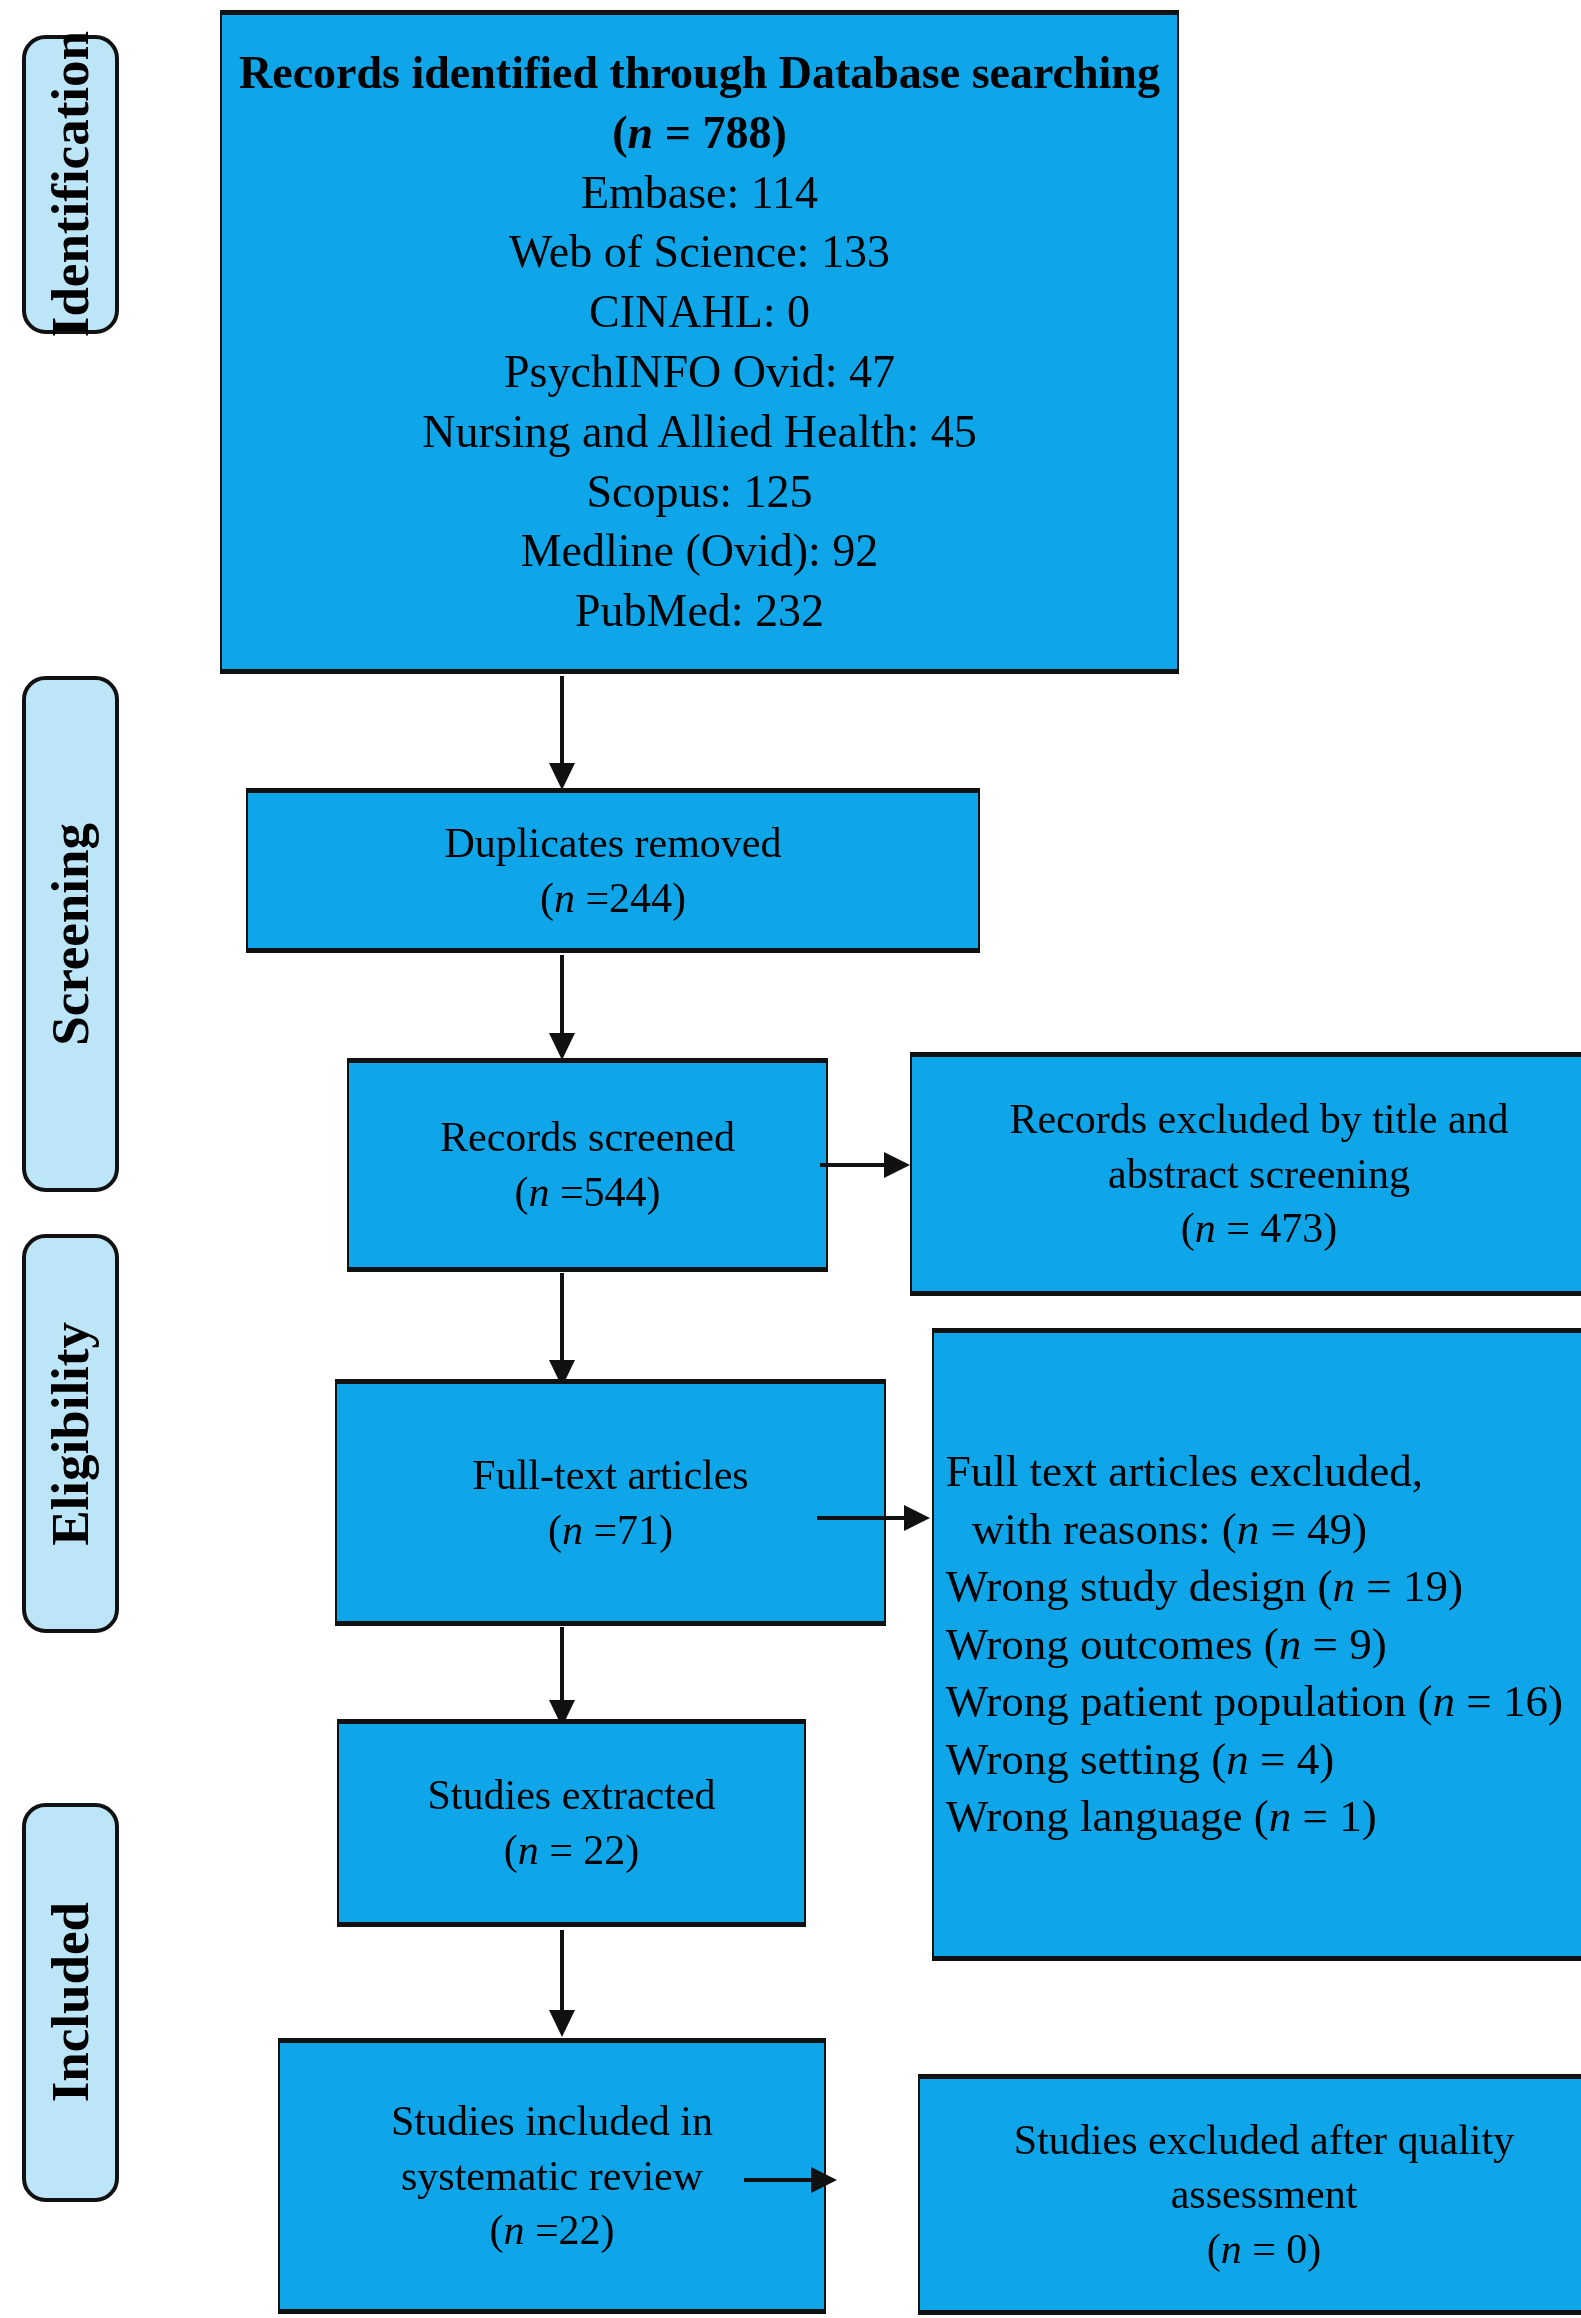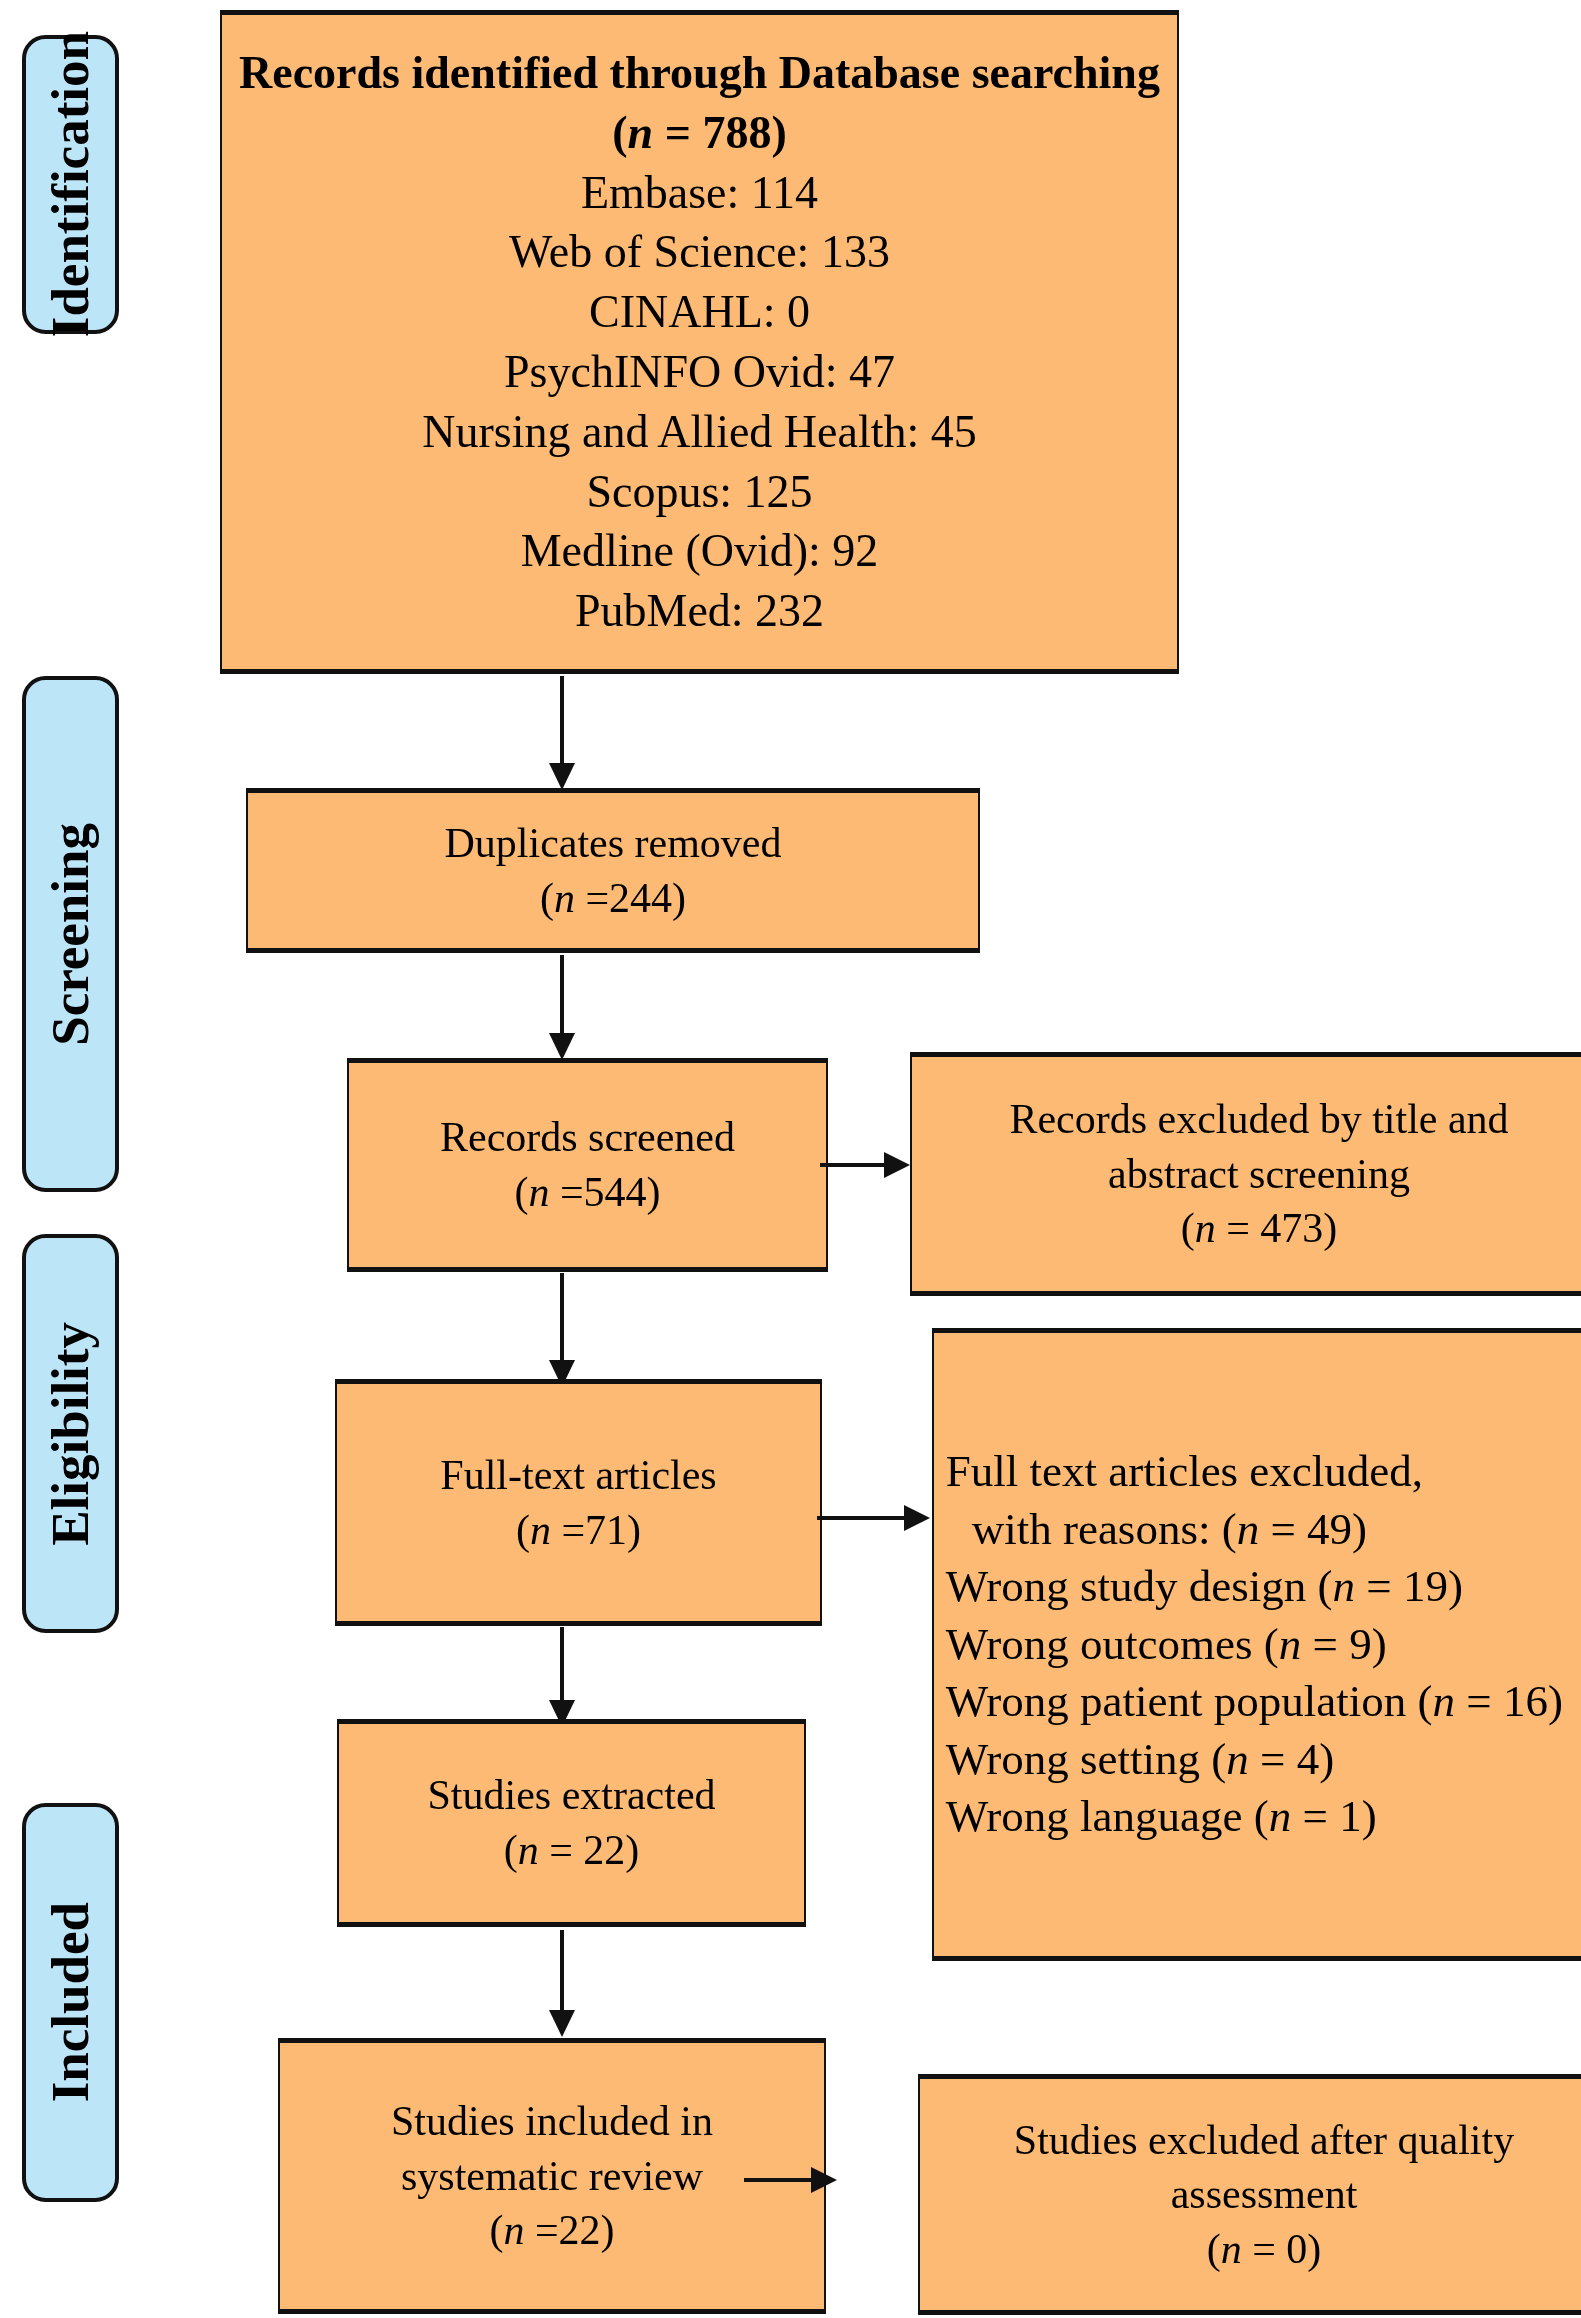--- a/index.html
+++ b/index.html
@@ -30,21 +30,21 @@
     transform:rotate(180deg);
     font-weight:bold;
     font-size:53px;
     line-height:1;
     letter-spacing:0px;
     white-space:nowrap;
   }
   
   .box{
     position:absolute;
-    background:#fdba74;
+    background:#0ea5e9;
     border:2.3px solid #111;
     box-sizing:border-box;
     display:flex;
     align-items:center;
     justify-content:center;
     text-align:center;
     font-family:Liberation Serif, serif;
   }
   .box-inner{
     width:100%;
@@ -169,21 +169,21 @@
     <div class="box-inner">
       <div>Records excluded by title and</div>
       <div>abstract screening</div>
       <div>(<em class="n">n</em> = 473)</div>
     </div>
   </div>
 
   <div class="vline" style="left:560px;top:1273px;height:91px;"></div>
   <div class="arrow-down" style="left:549px;top:1360px;"></div>
 
-  <div class="box" style="left:335px;top:1382px;width:487px;height:241px;">
+  <div class="box" style="left:335px;top:1382px;width:551px;height:241px;">
     <div class="box-inner">
       <div>Full-text articles</div>
       <div>(<em class="n">n</em> =71)</div>
     </div>
   </div>
 
   <div class="hline" style="left:817px;top:1516px;width:94px;"></div>
   <div class="arrow-right" style="left:904px;top:1505px;"></div>
 
   <div class="box" style="left:932px;top:1331px;width:681px;height:627px;">

